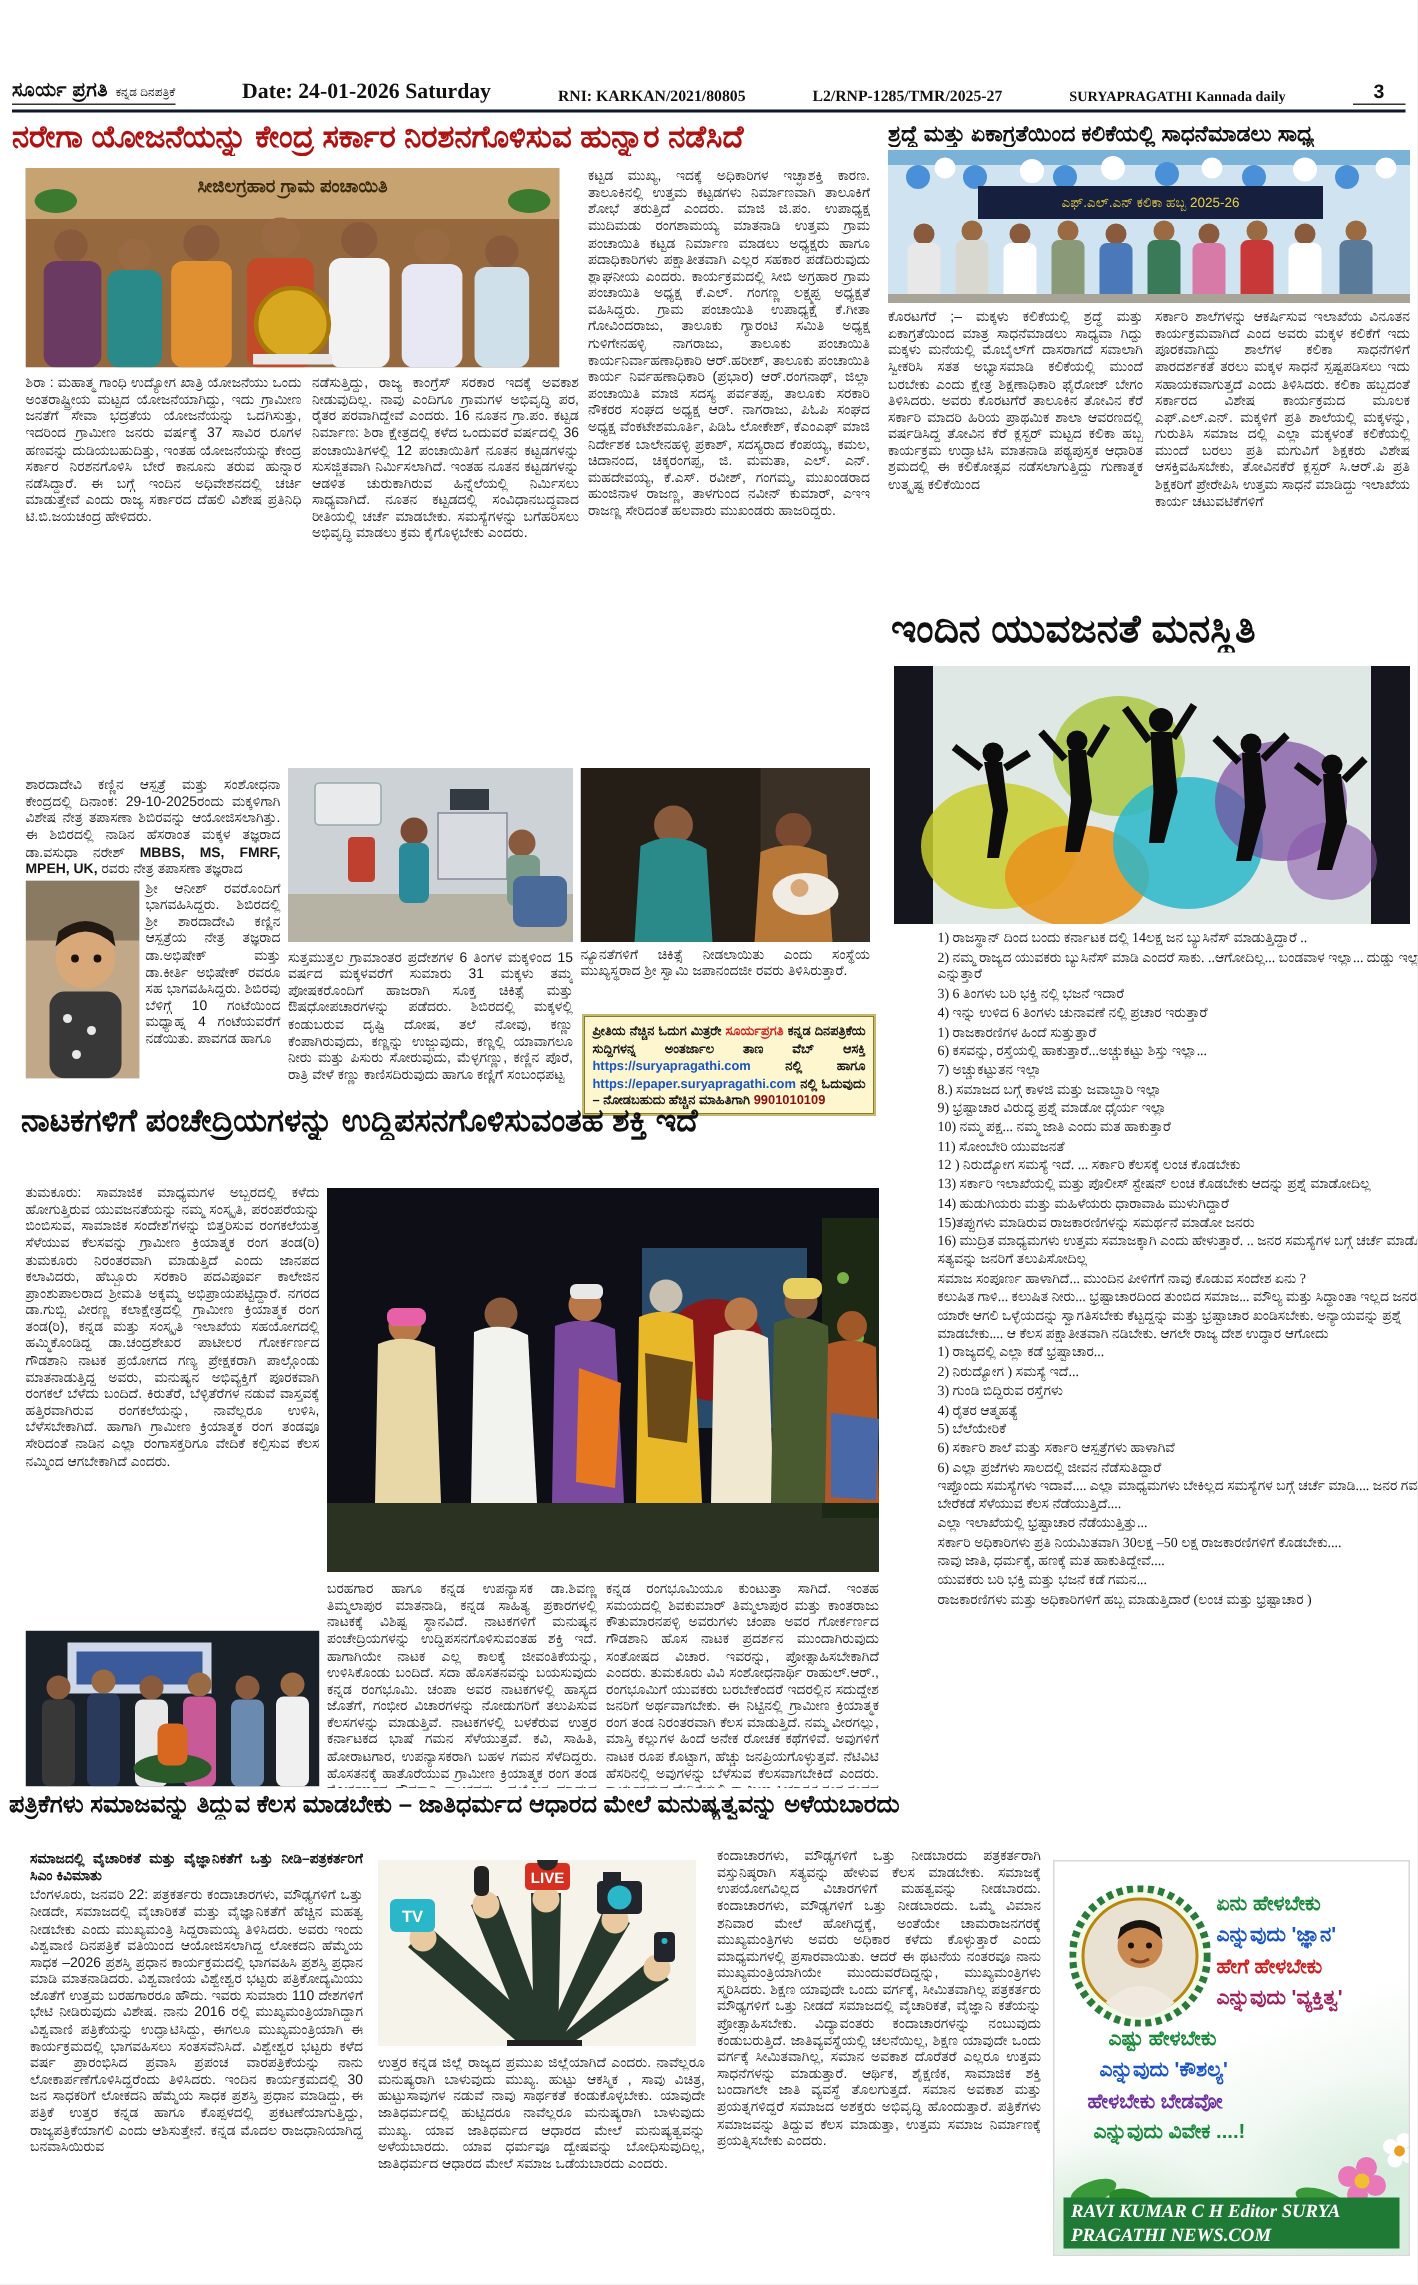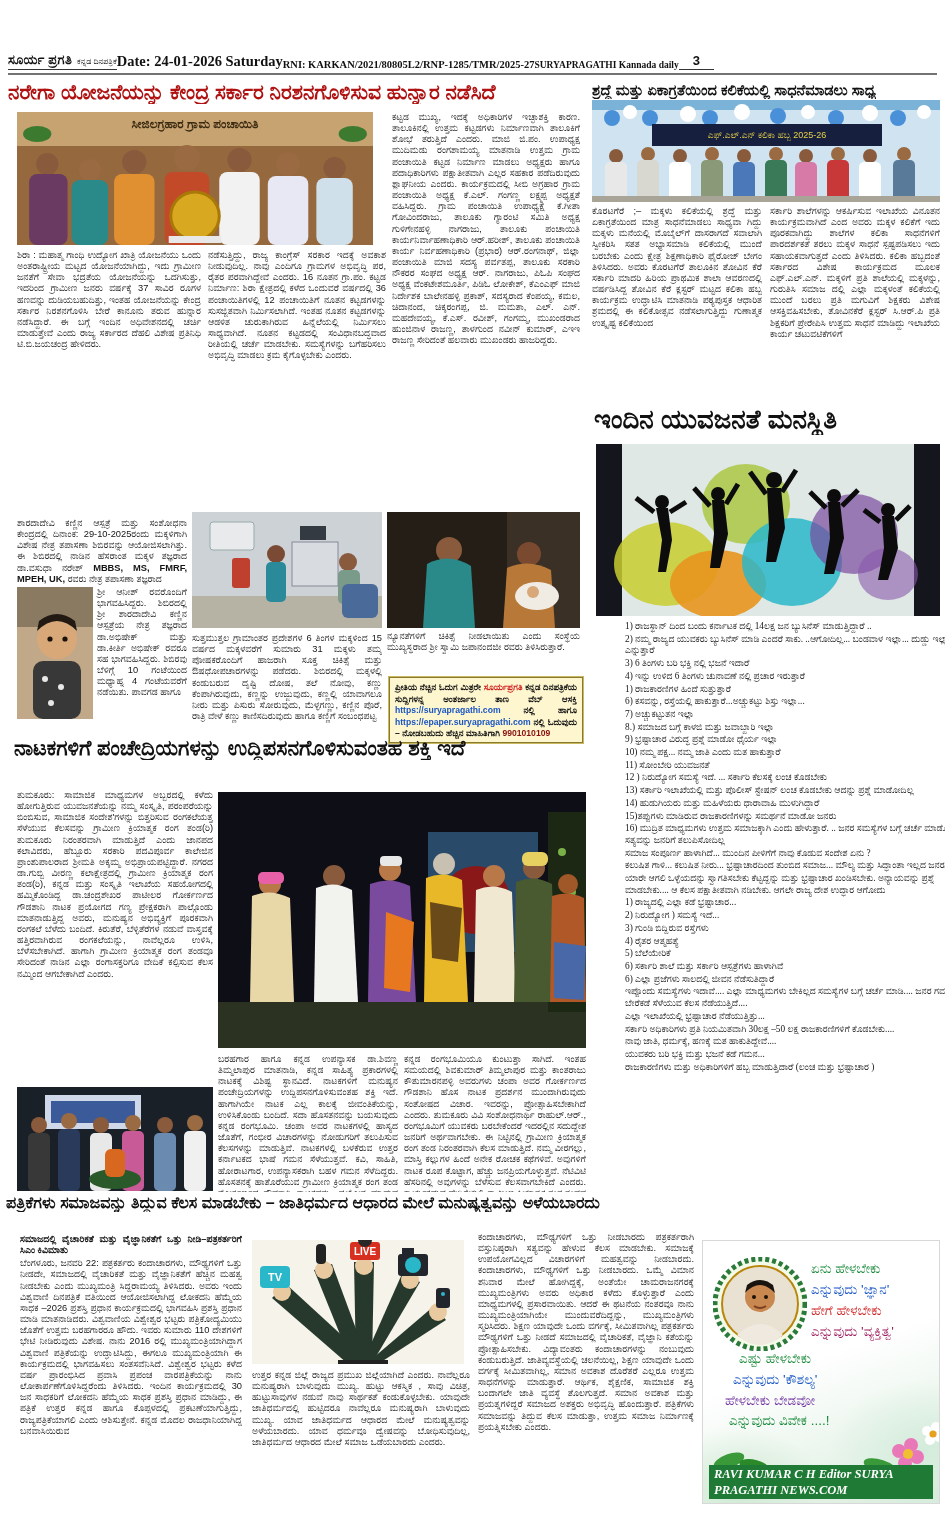--- a/index.html
+++ b/index.html
@@ -1,21 +1,21 @@
 <!DOCTYPE html>
 <html><head>
 <meta charset="utf-8">
 <style>
   * { margin:0; padding:0; box-sizing:border-box; }
   html,body { background:#e8e8e8; }
   body { font-family:"Liberation Sans", sans-serif; }
   .page { position:relative; width:945px; height:1523px; background:#ffffff; margin:0 auto; overflow:hidden; color:#111; }
 
   
-  .hdr { position:absolute; left:8px; right:8px; top:45px; height:30px; display:flex; align-items:flex-end; justify-content:flex-start; border-bottom:2px solid #737373; padding-bottom:3px; }
+  .hdr { position:absolute; left:8px; right:8px; top:45px; height:30px; display:flex; align-items:flex-end; justify-content:space-between; border-bottom:2px solid #0f172a; padding-bottom:3px; }
   .masthead { display:flex; align-items:baseline; gap:5px; border-bottom:1px solid #333; padding-bottom:1px; }
   .masthead .mm { font-weight:bold; font-size:13px; letter-spacing:.3px; }
   .masthead .ms { font-size:8px; }
   .hdr .dt { font-weight:bold; font-size:14.5px; font-family:"Liberation Serif", serif; }
   .hdr .rni, .hdr .reg { font-weight:bold; font-size:10.5px; font-family:"Liberation Serif", serif; }
   .hdr .pnm { font-weight:bold; font-size:9.5px; font-family:"Liberation Serif", serif;margin-top:29px; }
   .hdr .pno { font-weight:bold; font-size:13px; border-bottom:1px solid #333; padding:0 14px 1px 14px; }
 
   
   .col { position:absolute; font-size:9.3px; line-height:1.2; text-align:justify; overflow:hidden; color:#151515; }
@@ -68,21 +68,21 @@
   #pr-c3 { left:478px; top:1232px; width:216px; height:244px; }
 
   
   #qcard { position:absolute; left:702px; top:1240px; width:238px; height:264px; border:1px solid #d8d8d8;
            background:
              radial-gradient(120px 90px at 15% 95%, #cfe9d2 0%, rgba(255,255,255,0) 70%),
              radial-gradient(140px 100px at 95% 80%, #d4ecdc 0%, rgba(255,255,255,0) 70%),
              linear-gradient(160deg, #ffffff 45%, #eaf5ec 75%, #d8ecdc 100%);
            overflow:hidden; }
   #qport { position:absolute; left:10px; top:16px; width:94px; height:94px; }
-  .qline { position:relative; font-weight:normal; font-size:13.5px; line-height:1.55; text-align:left; white-space:nowrap; }
+  .qline { position:relative; font-weight:bold; font-size:13.5px; line-height:1.55; text-align:left; white-space:nowrap; }
   .q1,.q2,.q3,.q4 { margin-left:108px; }
   .q1 { margin-top:18px; color:#1a8a3a; }
   .q2 { color:#1a56c4; }
   .q3 { color:#d02020; }
   .q4 { color:#a02060; }
   .q5 { margin-left:36px; margin-top:6px; color:#1a8a3a; }
   .q6 { margin-left:30px; color:#1a56c4; }
   .q7 { margin-left:22px; color:#7030a0; }
   .q8 { margin-left:26px; color:#1a8a3a; }
   #qflowers { position:absolute; left:0; bottom:28px; width:238px; height:58px; }

